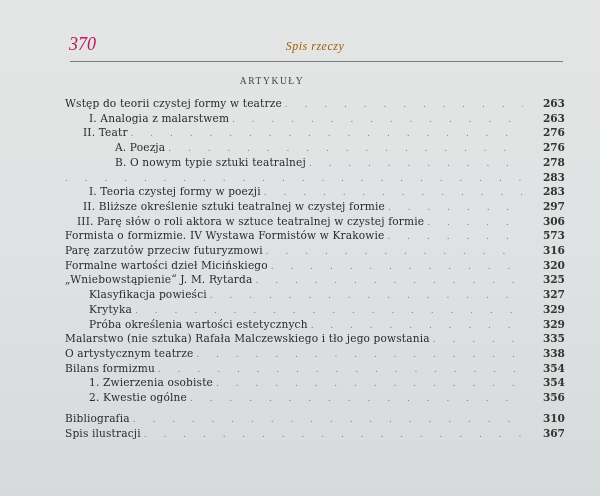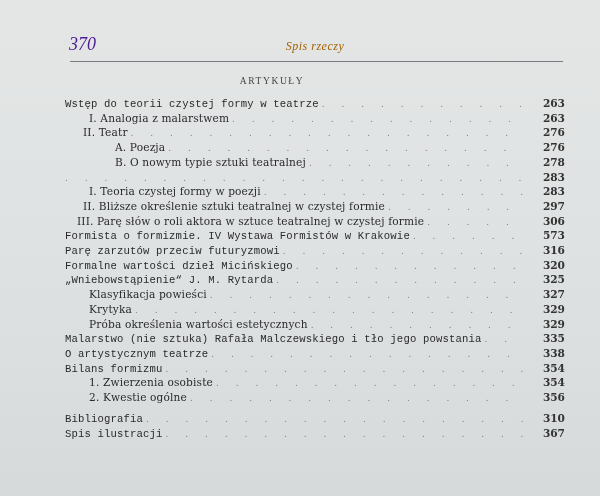--- a/index.html
+++ b/index.html
@@ -9,21 +9,21 @@
     font-family: "DejaVu Serif", "Liberation Serif", serif;
     color:#2a2a2c;
     position:relative;
   }
   .page-header {
     position:absolute; left:69px; top:34px; width:492px; height:28px;
   }
   .page-num {
     position:absolute; left:0; top:0;
     font-family:"Liberation Serif", serif; font-style:italic;
-    font-size:18px; color:#4c1d95;
+    font-size:18px; color:#be185d;
   }
   .running-title {
     position:absolute; left:0; right:0; top:5px; text-align:center;
     font-family:"Liberation Serif", serif; font-style:italic;
     font-size:12px; color:#a16207; letter-spacing:0.5px;
   }
   .rule {
     position:absolute; left:70px; top:61px; width:493px; height:1px;
     background:#7a7c7e;
   }
@@ -44,21 +44,21 @@
   .row .leader {
     flex:1 1 auto; overflow:hidden; color:#7d7f82;
     font-size:9px; letter-spacing:7px; margin-right:14px;
   }
   .row .leader::before {
     content:". . . . . . . . . . . . . . . . . . . . . . . . . . . . . . . . . . . . . . . . . . . . . . . . . . . . . . . . . . . . . . . . .";
   }
   .row .pg {
     flex:0 0 28px; text-align:right; font-weight:bold; color:#333;
   }
-  .lvl0 .label { padding-left:0;font-family:Liberation Mono, monospace; }
+  .lvl0 .label { padding-left:0; }
   .lvl1 .label { padding-left:24px; }
   .lvl2 .label { padding-left:50px; }
   .lvl1b .label { padding-left:18px; }
 </style>
 </head>
 <body>
 
 <div class="page-header">
   <span class="page-num">370</span>
   <div class="running-title">Spis rzeczy</div>

